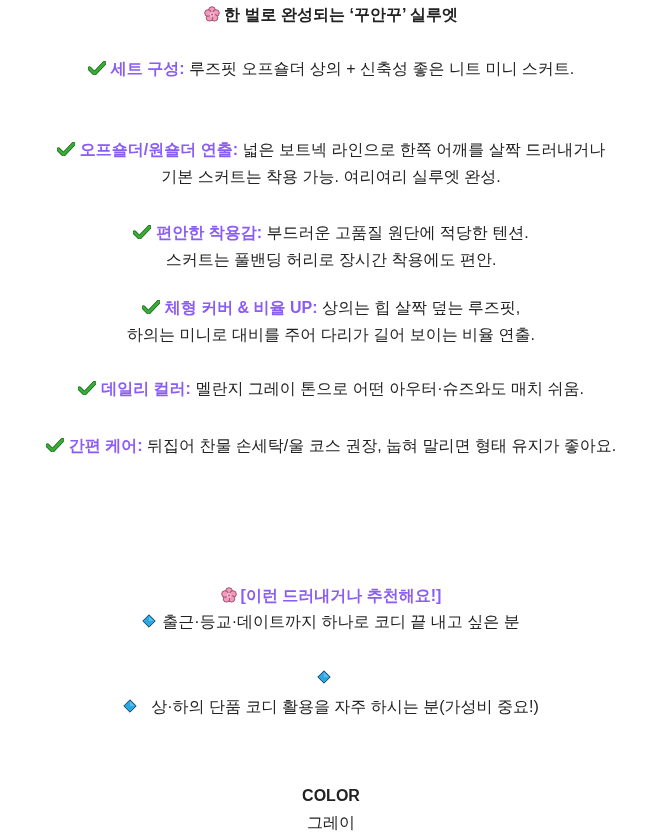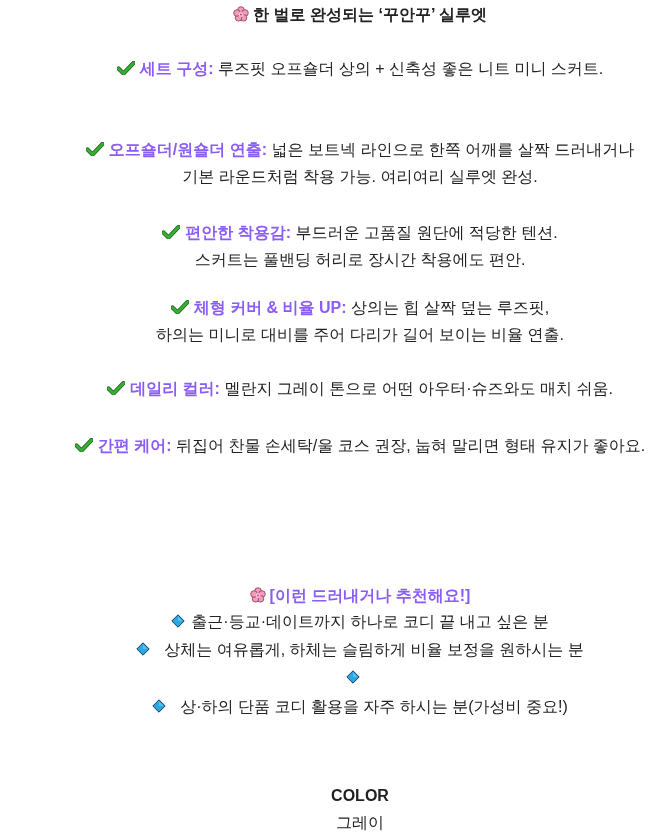--- a/index.html
+++ b/index.html
@@ -12,21 +12,20 @@
       height: 836px;
       overflow: hidden;
       font-family: "Liberation Sans", "DejaVu Sans", sans-serif;
       color: #222222;
       font-size: 16px;
     }
     .page {
       position: relative;
       width: 594px;
       height: 836px;
-      margin-left: 29px;
     }
     .line {
       position: absolute;
       left: 0;
       width: 662px;
       text-align: center;
       line-height: 22px;
       height: 22px;
       white-space: nowrap;
       font-size: 16px;
@@ -98,21 +97,21 @@
     <svg class="check">
         <use href="#sym-check"></use>
       </svg><span class="hl">세트 구성:</span><span> 루즈핏 오프숄더 상의 + 신축성 좋은 니트 미니 스커트.</span>
   </div>
 
   <div class="line" style="top:139px;">
     <svg class="check">
         <use href="#sym-check"></use>
       </svg><span class="hl">오프숄더/원숄더 연출:</span><span> 넓은 보트넥 라인으로 한쪽 어깨를 살짝 드러내거나</span>
   </div>
-  <div class="line" style="top:166px;">기본 라운드처럼 착용 가능. 여리여리 실루엣 완성.</div>
+  <div class="line" style="top:166px;">기본 스커트는 착용 가능. 여리여리 실루엣 완성.</div>
 
   <div class="line" style="top:222px;">
     <svg class="check">
         <use href="#sym-check"></use>
       </svg><span class="hl">편안한 착용감:</span><span> 부드러운 고품질 원단에 적당한 텐션.</span>
   </div>
   <div class="line" style="top:249px;">스커트는 풀밴딩 허리로 장시간 착용에도 편안.</div>
 
   <div class="line" style="top:297px;">
     <svg class="check">
@@ -138,25 +137,20 @@
     <svg class="flower">
         <use href="#sym-flower"></use>
       </svg><span class="hl">[이런 드러내거나 추천해요!]</span>
   </div>
 
   <div class="line" style="top:611px;">
     <svg class="diamond">
         <use href="#sym-diamond"></use>
       </svg><span>출근·등교·데이트까지 하나로 코디 끝 내고 싶은 분</span>
   </div>
-  <div class="line" style="top:639px;">
-    <svg class="diamond wide">
-        <use href="#sym-diamond"></use>
-      </svg><span>상체는 여유롭게, 하체는 슬림하게 비율 보정을 원하시는 분</span>
-  </div>
   <div class="line" style="top:667px;">
     <svg class="diamond wide">
         <use href="#sym-diamond"></use>
       </svg>
   </div>
   <div class="line" style="top:696px;text-align:center;">
     <svg class="diamond wide">
         <use href="#sym-diamond"></use>
       </svg><span>상·하의 단품 코디 활용을 자주 하시는 분(가성비 중요!)</span>
   </div>

